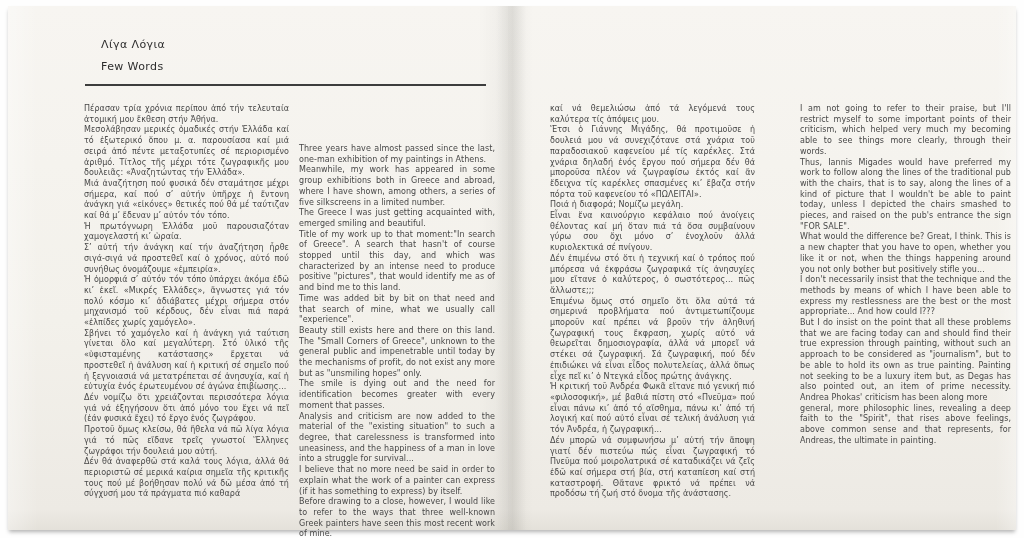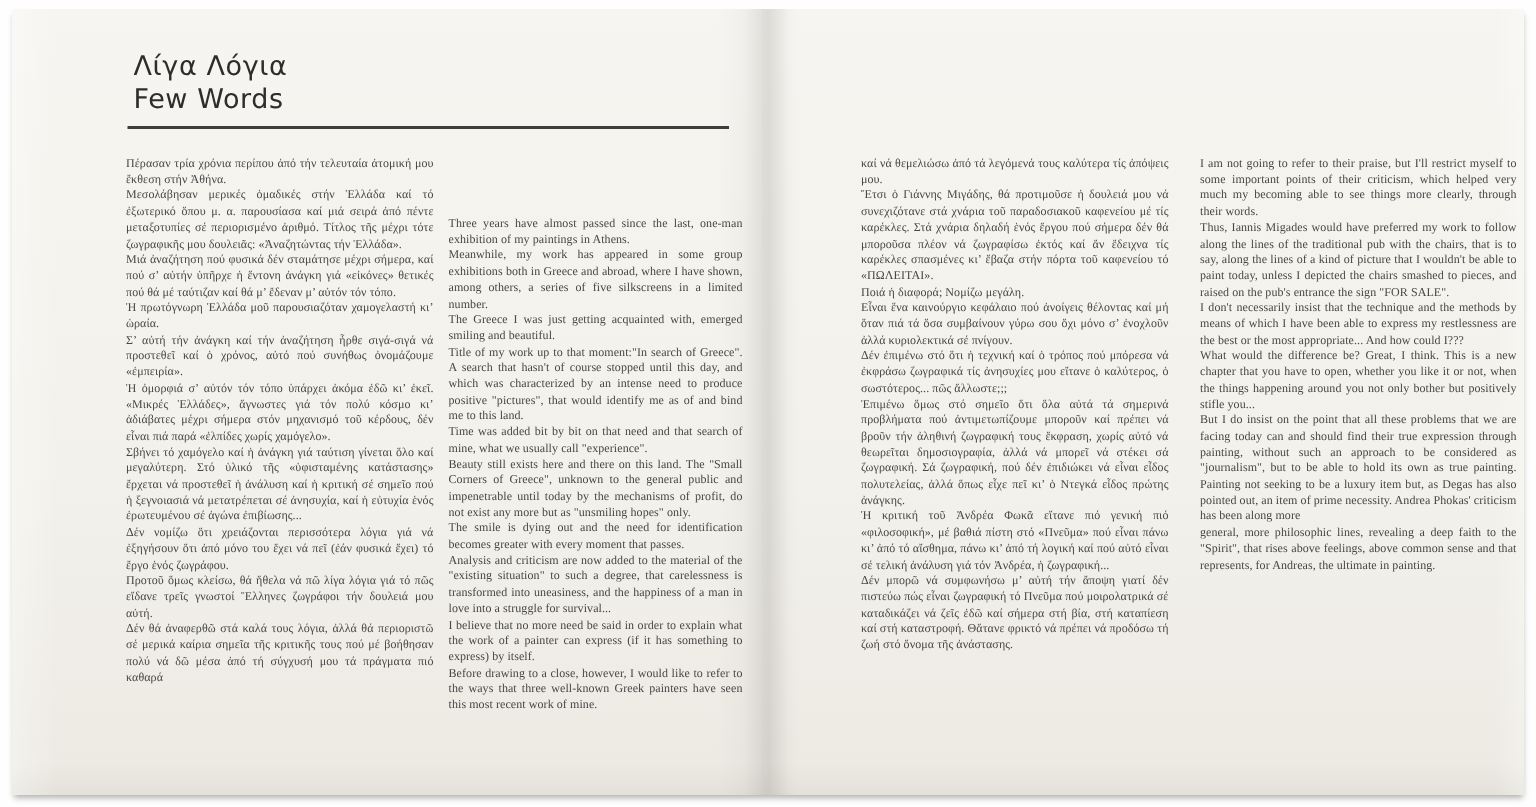--- a/index.html
+++ b/index.html
@@ -21,41 +21,41 @@
   }
   .page.left  { left: 0; width: 500px;
     background: linear-gradient(90deg, rgba(255,255,255,0.35) 0%, rgba(255,255,255,0) 6%, rgba(0,0,0,0) 94%, rgba(0,0,0,0.04) 100%); }
   .page.right { left: 500px; width: 508px;
     background: linear-gradient(90deg, rgba(0,0,0,0.05) 0%, rgba(0,0,0,0) 5%, rgba(0,0,0,0) 96%, rgba(255,255,255,0.3) 100%); }
   .gutter {
     position: absolute; top: 0; left: 488px; width: 30px; height: 100%;
     background: linear-gradient(90deg, rgba(0,0,0,0) 0%, rgba(60,60,50,0.07) 45%, rgba(60,60,50,0.09) 55%, rgba(0,0,0,0) 100%);
   }
   .title-block {
-    position: absolute; left: 81px; top: 28px;
+    position: absolute; left: 93px; top: 28px;
     color: #2d2d2d;
-    font-size: 18px; line-height: 22px;
+    font-size: 11px; line-height: 22px;
     letter-spacing: 0.4px;
   }
   .title-rule {
     position: absolute; left: 77px; top: 78px;
     width: 401px; height: 2px;
     background: #3d3d3d;
   }
   .col {
     position: absolute; top: 98px;
     text-align: justify;
     color: #474747;
     font-size: 8px; line-height: 10.7px;
     letter-spacing: 0.05px;
   }
-  .col p { margin: 0; font-family: Liberation Serif, serif; }
+  .col p { margin: 0; }
   #col-greek-left   { left: 76px;  width: 205px; }
   #col-english-left { left: 291px; width: 196px; margin-top: 40px; }
-  #col-greek-right  { left: 566px; width: 205px; }
+  #col-greek-right  { left: 542px; width: 205px; }
   #col-english-right{ left: 792px; width: 211px; }
 </style>
 </head>
 <body>
 
 <div class="book">
   <div class="page left"></div>
   <div class="page right"></div>
   <div class="gutter"></div>
 
@@ -95,18 +95,18 @@
       <p>Ποιά ἡ διαφορά; Νομίζω μεγάλη.</p>
       <p>Εἶναι ἕνα καινούργιο κεφάλαιο πού ἀνοίγεις θέλοντας καί μή ὅταν πιά τά ὅσα συμβαίνουν γύρω σου ὄχι μόνο σ’ ἐνοχλοῦν ἀλλά κυριολεκτικά σέ πνίγουν.</p>
       <p>Δέν ἐπιμένω στό ὅτι ἡ τεχνική καί ὁ τρόπος πού μπόρεσα νά ἐκφράσω ζωγραφικά τίς ἀνησυχίες μου εἴτανε ὁ καλύτερος, ὁ σωστότερος... πῶς ἄλλωστε;;;</p>
       <p>Ἐπιμένω ὅμως στό σημεῖο ὅτι ὅλα αὐτά τά σημερινά προβλήματα πού ἀντιμετωπίζουμε μποροῦν καί πρέπει νά βροῦν τήν ἀληθινή ζωγραφική τους ἔκφραση, χωρίς αὐτό νά θεωρεῖται δημοσιογραφία, ἀλλά νά μπορεῖ νά στέκει σά ζωγραφική. Σά ζωγραφική, πού δέν ἐπιδιώκει νά εἶναι εἶδος πολυτελείας, ἀλλά ὅπως εἶχε πεῖ κι’ ὁ Ντεγκά εἶδος πρώτης ἀνάγκης.</p>
       <p>Ἡ κριτική τοῦ Ἀνδρέα Φωκᾶ εἴτανε πιό γενική πιό «φιλοσοφική», μέ βαθιά πίστη στό «Πνεῦμα» πού εἶναι πάνω κι’ ἀπό τό αἴσθημα, πάνω κι’ ἀπό τή λογική καί πού αὐτό εἶναι σέ τελική ἀνάλυση γιά τόν Ἀνδρέα, ἡ ζωγραφική...</p>
       <p>Δέν μπορῶ νά συμφωνήσω μ’ αὐτή τήν ἄποψη γιατί δέν πιστεύω πώς εἶναι ζωγραφική τό Πνεῦμα πού μοιρολατρικά σέ καταδικάζει νά ζεῖς ἐδῶ καί σήμερα στή βία, στή καταπίεση καί στή καταστροφή. Θἄτανε φρικτό νά πρέπει νά προδόσω τή ζωή στό ὄνομα τῆς ἀνάστασης.</p>
     </div>
   <div class="col" id="col-english-right">
       <p>I am not going to refer to their praise, but I'll restrict myself to some important points of their criticism, which helped very much my becoming able to see things more clearly, through their words.</p>
       <p>Thus, Iannis Migades would have preferred my work to follow along the lines of the traditional pub with the chairs, that is to say, along the lines of a kind of picture that I wouldn't be able to paint today, unless I depicted the chairs smashed to pieces, and raised on the pub's entrance the sign "FOR SALE".</p>
+      <p>What would the difference be? Great, I think. This is a new chapter that you have to open, whether you like it or not, when the things happening around you not only bother but positively stifle you...</p>
       <p>I don't necessarily insist that the technique and the methods by means of which I have been able to express my restlessness are the best or the most appropriate... And how could I???</p>
-      <p>What would the difference be? Great, I think. This is a new chapter that you have to open, whether you like it or not, when the things happening around you not only bother but positively stifle you...</p>
       <p>But I do insist on the point that all these problems that we are facing today can and should find their true expression through painting, without such an approach to be considered as "journalism", but to be able to hold its own as true painting. Painting not seeking to be a luxury item but, as Degas has also pointed out, an item of prime necessity. Andrea Phokas' criticism has been along more</p>
       <p>general, more philosophic lines, revealing a deep faith to the "Spirit", that rises above feelings, above common sense and that represents, for Andreas, the ultimate in painting.</p>
     </div>
 </div>
 
 </body></html>

